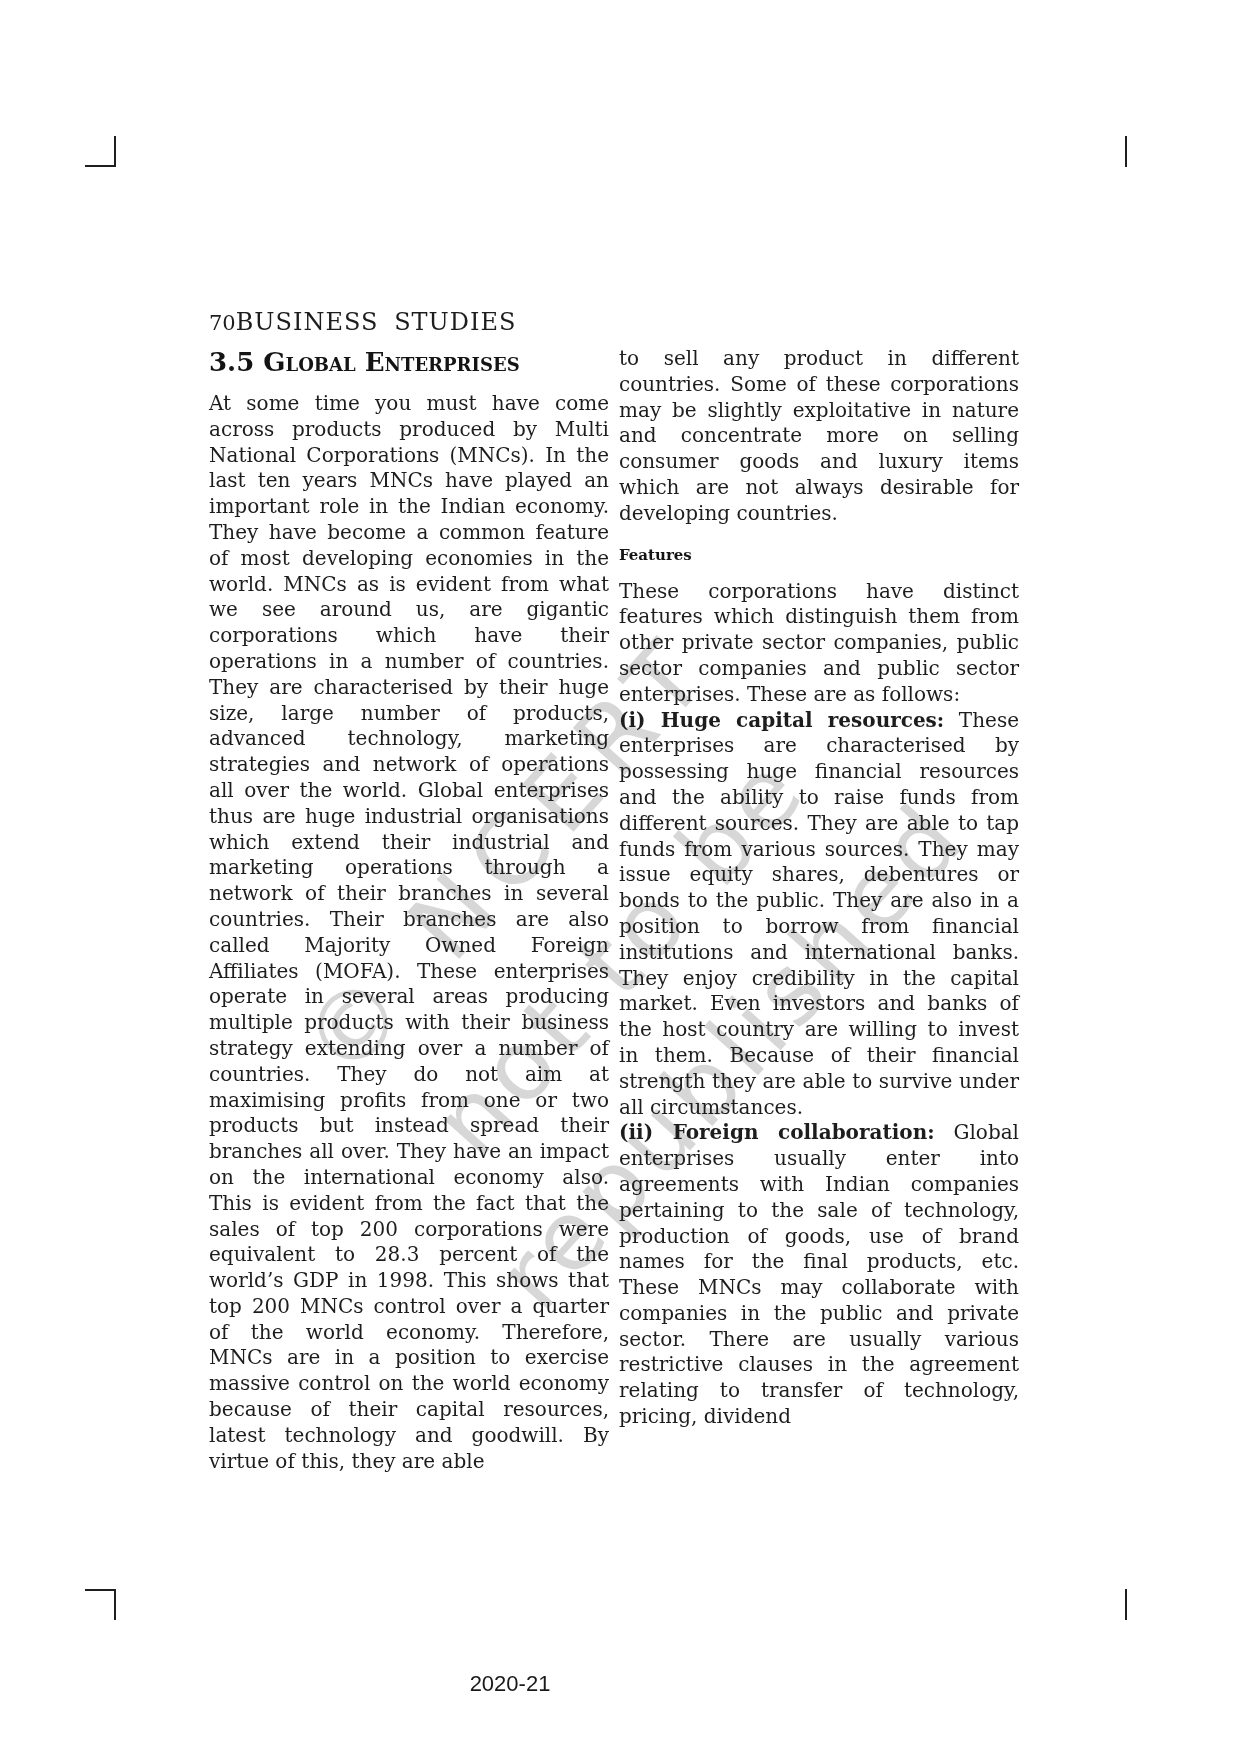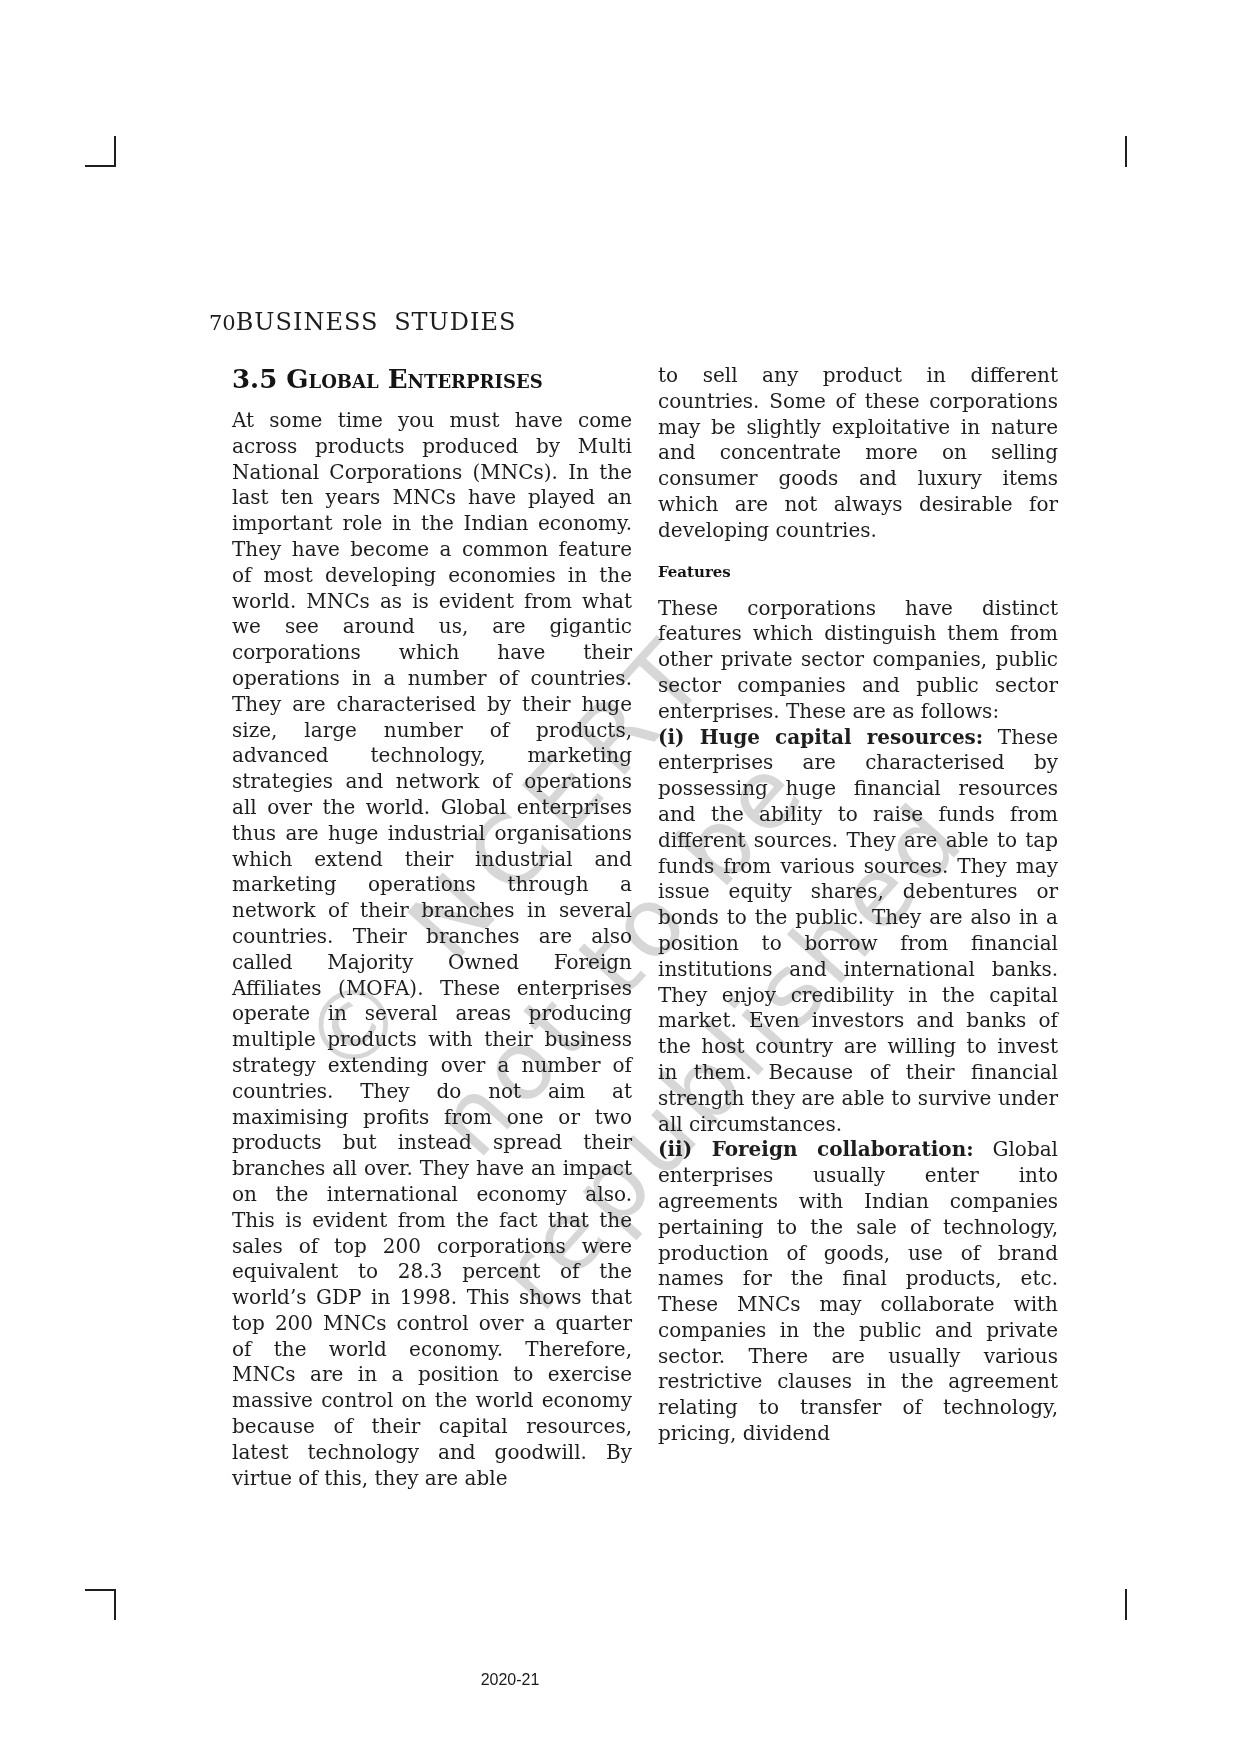--- a/index.html
+++ b/index.html
@@ -38,22 +38,22 @@
   .header {
     position:absolute; left:209px; top:308px; width:826px;
     display:flex; align-items:baseline;
     z-index:2;
   }
   .page-number { font-size:21px; }
   .running-title { font-size:24px; letter-spacing:1px; word-spacing:7px; }
 
   
   .columns {
-    position:absolute; left:209px; top:363px; width:826px;
-    display:flex; gap:26px; z-index:2;margin-left:23px;
+    position:absolute; left:209px; top:346px; width:826px;
+    display:flex; gap:10px; z-index:2;
   }
   .col { width:400px; font-size:20px; line-height:25.8px; text-align:justify; }
   .section-heading {
     margin:0 0 12px 0;
     font-size:26px; line-height:33px;
     font-weight:bold; font-variant:small-caps;
     color:#141414; text-align:left;
   }
   .sub-heading {
     margin:15px 0 11px 0;
@@ -61,21 +61,21 @@
     font-weight:bold; color:#141414; text-align:left;
   }
   .para { margin:0; }
   .bold { font-weight:bold; }
 
   
   .footer {
     position:absolute; left:0; top:1671px; width:1020px;
     text-align:center;
     font-family:"Liberation Sans", sans-serif;
-    font-size:16px; color:#1a1a1a;
+    font-size:22px; color:#1a1a1a;
     z-index:2;
   }
 </style>
 </head>
 <body>
 
 <div class="page">
 
   <div class="watermark">
     <div class="wm-line1">© NCERT</div>

